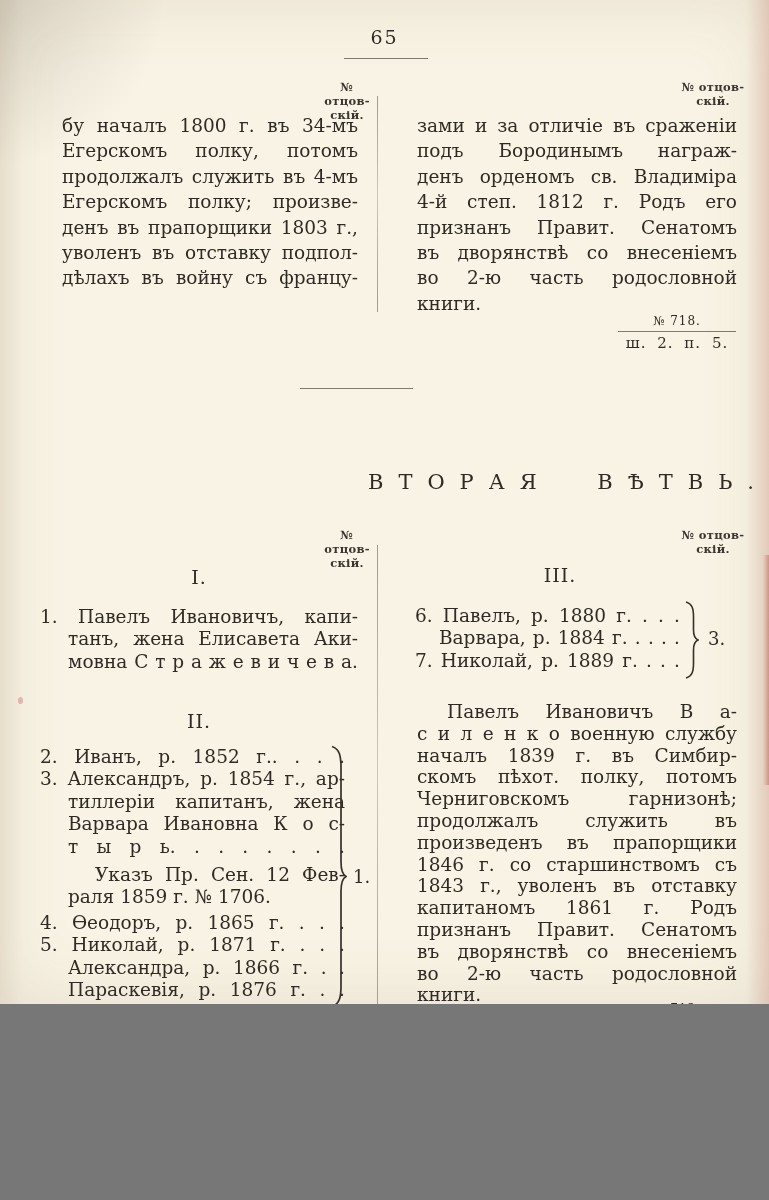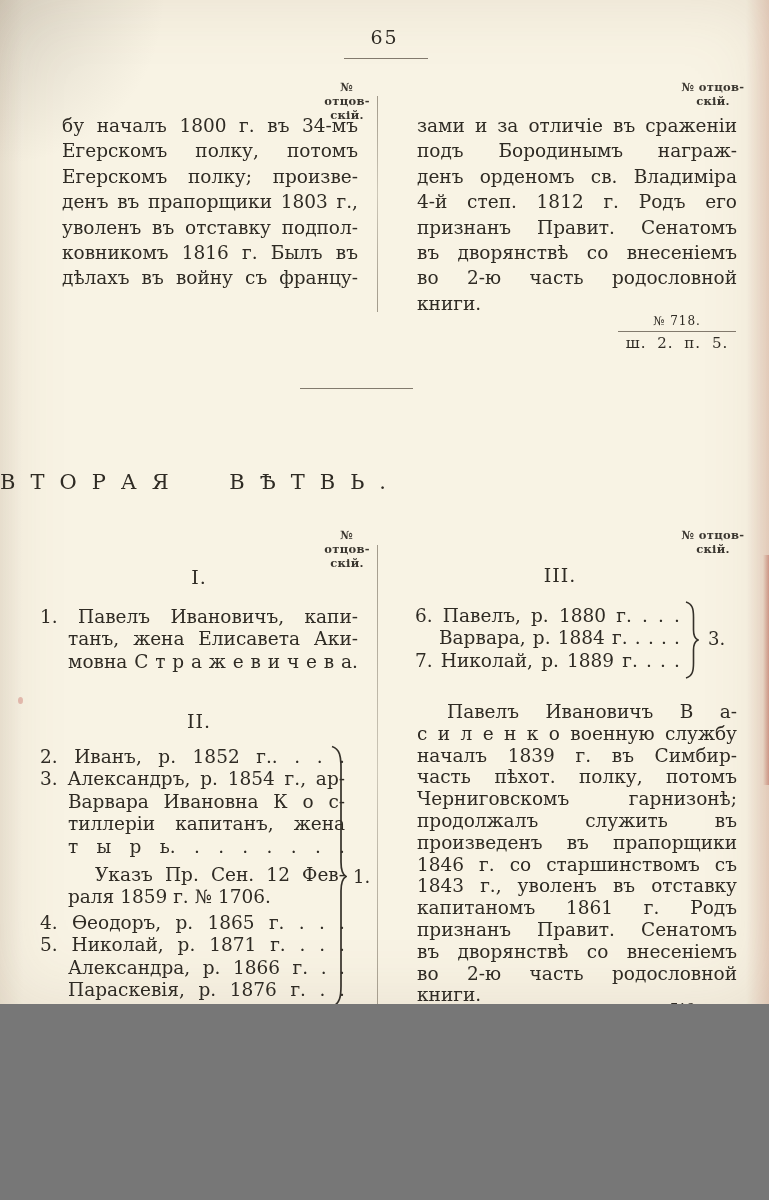--- a/index.html
+++ b/index.html
@@ -45,24 +45,24 @@
   <div class="abs hdr" style="left:681px;top:80px;width:64px;">
     <div>№ отцов-</div>
     <div>скій.</div>
   </div>
 
   <div class="abs vdiv" style="left:377px;top:96px;height:216px;"></div>
 
   <div class="abs" style="left:62px;top:113px;width:296px;">
     <div class="bline j">бу началъ 1800 г. въ 34-мъ</div>
     <div class="bline j">Егерскомъ полку, потомъ</div>
+    <div class="bline j">продолжалъ служить въ 4-мъ</div>
     <div class="bline j">Егерскомъ полку; произве-</div>
     <div class="bline j">денъ въ прапорщики 1803 г.,</div>
     <div class="bline j">уволенъ въ отставку подпол-</div>
-    <div class="bline j">ковникомъ 1816 г. Былъ въ</div>
     <div class="bline j">дѣлахъ въ войну съ францу-</div>
   </div>
 
   <div class="abs" style="left:417px;top:113px;width:320px;">
     <div class="bline j">зами и за отличіе въ сраженіи</div>
     <div class="bline j">подъ Бородинымъ награж-</div>
     <div class="bline j">денъ орденомъ св. Владиміра</div>
     <div class="bline j">4-й степ. 1812 г. Родъ его</div>
     <div class="bline j">признанъ Правит. Сенатомъ</div>
     <div class="bline j">въ дворянствѣ со внесеніемъ</div>
@@ -71,21 +71,21 @@
   </div>
 
   <div class="abs ref" style="left:616px;top:314px;">
     <div class="rnum">№ 718.</div>
     <div class="rrule"></div>
     <div class="rshelf">ш. 2. п. 5.</div>
   </div>
 
   <div class="abs rule" style="left:300px;top:388px;width:113px;"></div>
 
-  <div class="abs" style="left:0;right:0;top:470px;text-align:left;font-size:21px;letter-spacing:15px;word-spacing:24px;">ВТОРАЯ ВѢТВЬ.</div>
+  <div class="abs" style="left:0;right:0;top:470px;text-align:right;font-size:21px;letter-spacing:15px;word-spacing:24px;">ВТОРАЯ ВѢТВЬ.</div>
 
   <div class="abs hdr" style="left:316px;top:528px;width:62px;">
     <div>№ отцов-</div>
     <div>скій.</div>
   </div>
   <div class="abs hdr" style="left:681px;top:528px;width:64px;">
     <div>№ отцов-</div>
     <div>скій.</div>
   </div>
 
@@ -95,22 +95,22 @@
   <div class="abs" style="left:40px;top:606px;width:318px;">
     <div class="sline j">1. Павелъ Ивановичъ, капи-</div>
     <div class="sline j cont">танъ, жена Елисавета Аки-</div>
     <div class="sline j cont">мовна С т р а ж е в и ч е в а.</div>
   </div>
 
   <div class="abs numeral" style="left:40px;top:710px;width:318px;">II.</div>
   <div class="abs" style="left:40px;top:746px;width:305px;">
     <div class="sline j">2. Иванъ, р. 1852 г.. . . .</div>
     <div class="sline j">3. Александръ, р. 1854 г., ар-</div>
+    <div class="sline j cont">тиллеріи капитанъ, жена</div>
     <div class="sline j cont">Варвара Ивановна К о с-</div>
-    <div class="sline j cont">тиллеріи капитанъ, жена</div>
     <div class="sline j cont">т ы р ь. . . . . . . .</div>
     <div class="sline j" style="padding-left:55px;margin-top:6px;">Указъ Пр. Сен. 12 Фев-</div>
     <div class="sline cont">раля 1859 г. № 1706.</div>
     <div class="sline j" style="margin-top:3px;">4. Ѳеодоръ, р. 1865 г. . . .</div>
     <div class="sline j">5. Николай, р. 1871 г. . . .</div>
     <div class="sline j cont">Александра, р. 1866 г. . .</div>
     <div class="sline j cont">Параскевія, р. 1876 г. . .</div>
   </div>
   <div class="abs brace" style="left:330px;top:745px;">
     <svg width="17" height="263" viewBox="0 0 17 263" xmlns="http://www.w3.org/2000/svg">
@@ -129,21 +129,21 @@
     <svg width="15" height="78" viewBox="0 0 15 78" xmlns="http://www.w3.org/2000/svg">
       <path d="M2,1 C8.5,3 9.5,8 9.5,16 L9.5,29 C9.5,34.5 10.5,37.5 14,39 C10.5,40.5 9.5,43.5 9.5,49 L9.5,62 C9.5,70 8.5,75 2,77" fill="none" stroke="#35312a" stroke-width="1.6"></path>
     </svg>
   </div>
   <div class="abs gnum" style="left:708px;top:628px;">3.</div>
 
   <div class="abs" style="left:417px;top:701px;width:320px;">
     <div class="sline j" style="line-height:21.8px;padding-left:30px;">Павелъ Ивановичъ В а-</div>
     <div class="sline j" style="line-height:21.8px;">с и л е н к о военную службу</div>
     <div class="sline j" style="line-height:21.8px;">началъ 1839 г. въ Симбир-</div>
-    <div class="sline j" style="line-height:21.8px;">часть пѣхот. полку, потомъ</div>
+    <div class="sline j" style="line-height:21.8px;">скомъ пѣхот. полку, потомъ</div>
     <div class="sline j" style="line-height:21.8px;">Черниговскомъ гарнизонѣ;</div>
     <div class="sline j" style="line-height:21.8px;">продолжалъ служить въ</div>
     <div class="sline j" style="line-height:21.8px;">произведенъ въ прапорщики</div>
     <div class="sline j" style="line-height:21.8px;">1846 г. со старшинствомъ съ</div>
     <div class="sline j" style="line-height:21.8px;">1843 г., уволенъ въ отставку</div>
     <div class="sline j" style="line-height:21.8px;">капитаномъ 1861 г. Родъ</div>
     <div class="sline j" style="line-height:21.8px;">признанъ Правит. Сенатомъ</div>
     <div class="sline j" style="line-height:21.8px;">въ дворянствѣ со внесеніемъ</div>
     <div class="sline j" style="line-height:21.8px;">во 2-ю часть родословной</div>
     <div class="sline" style="line-height:21.8px;">книги.</div>

